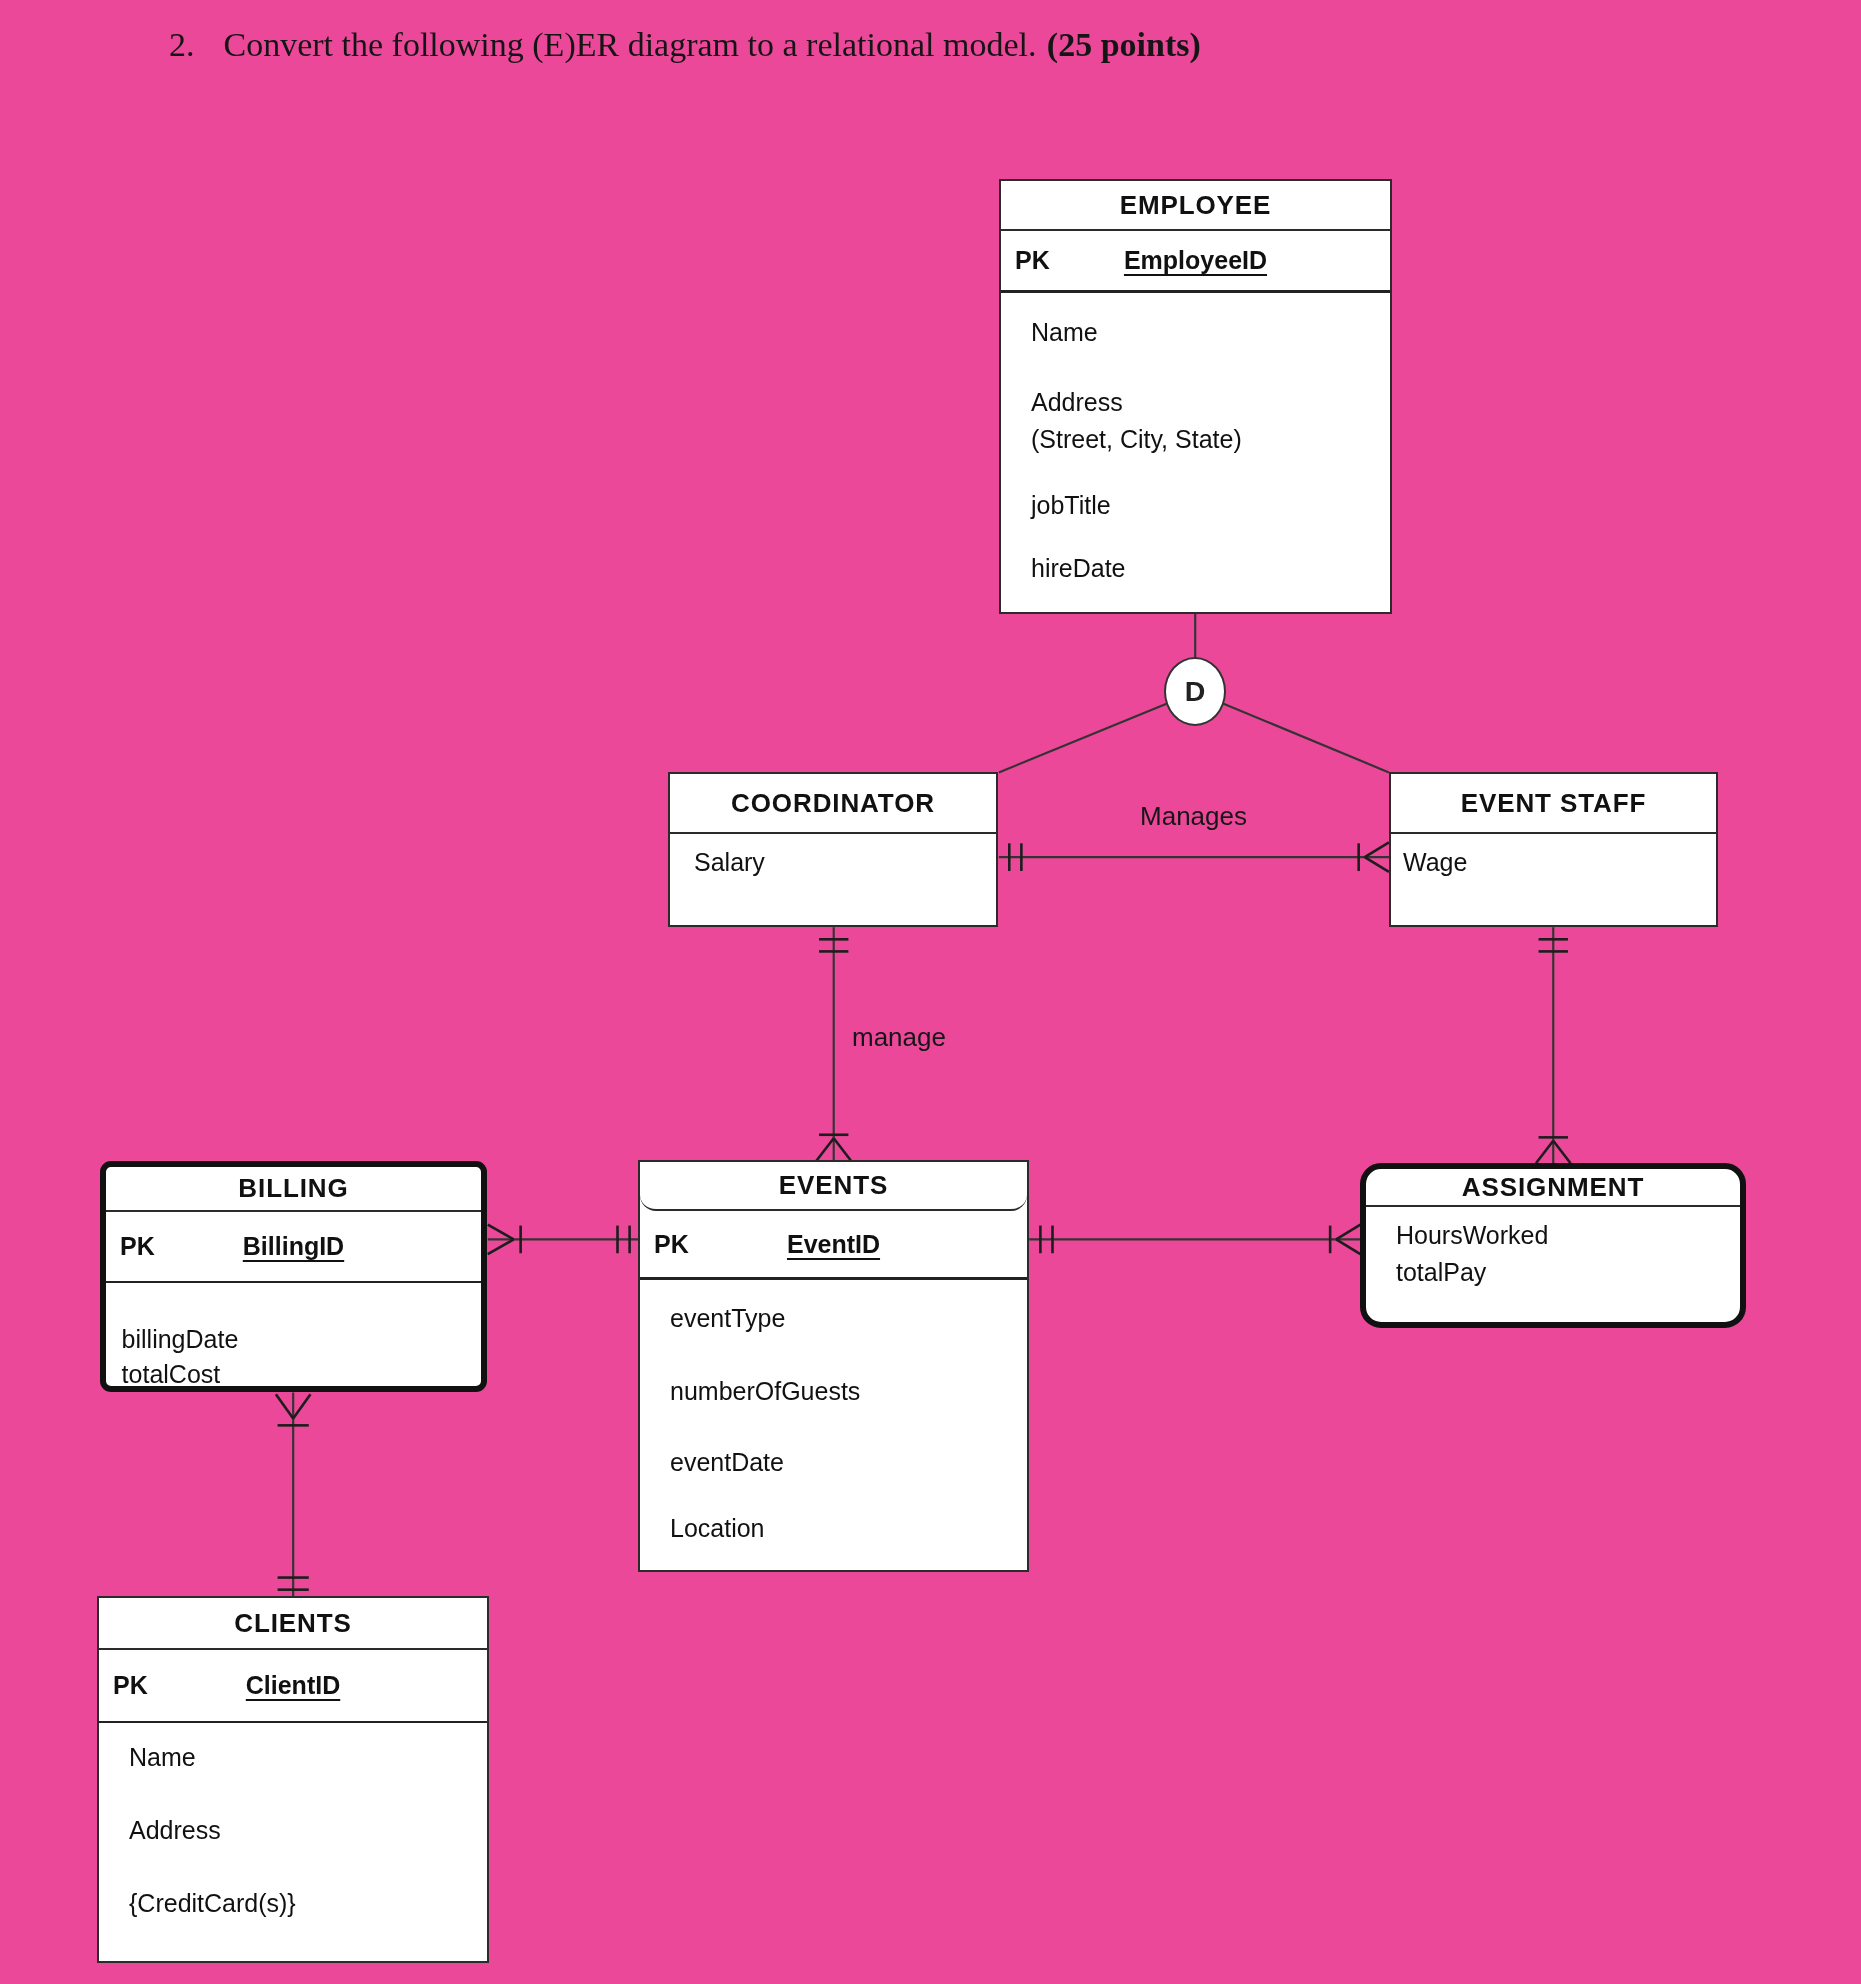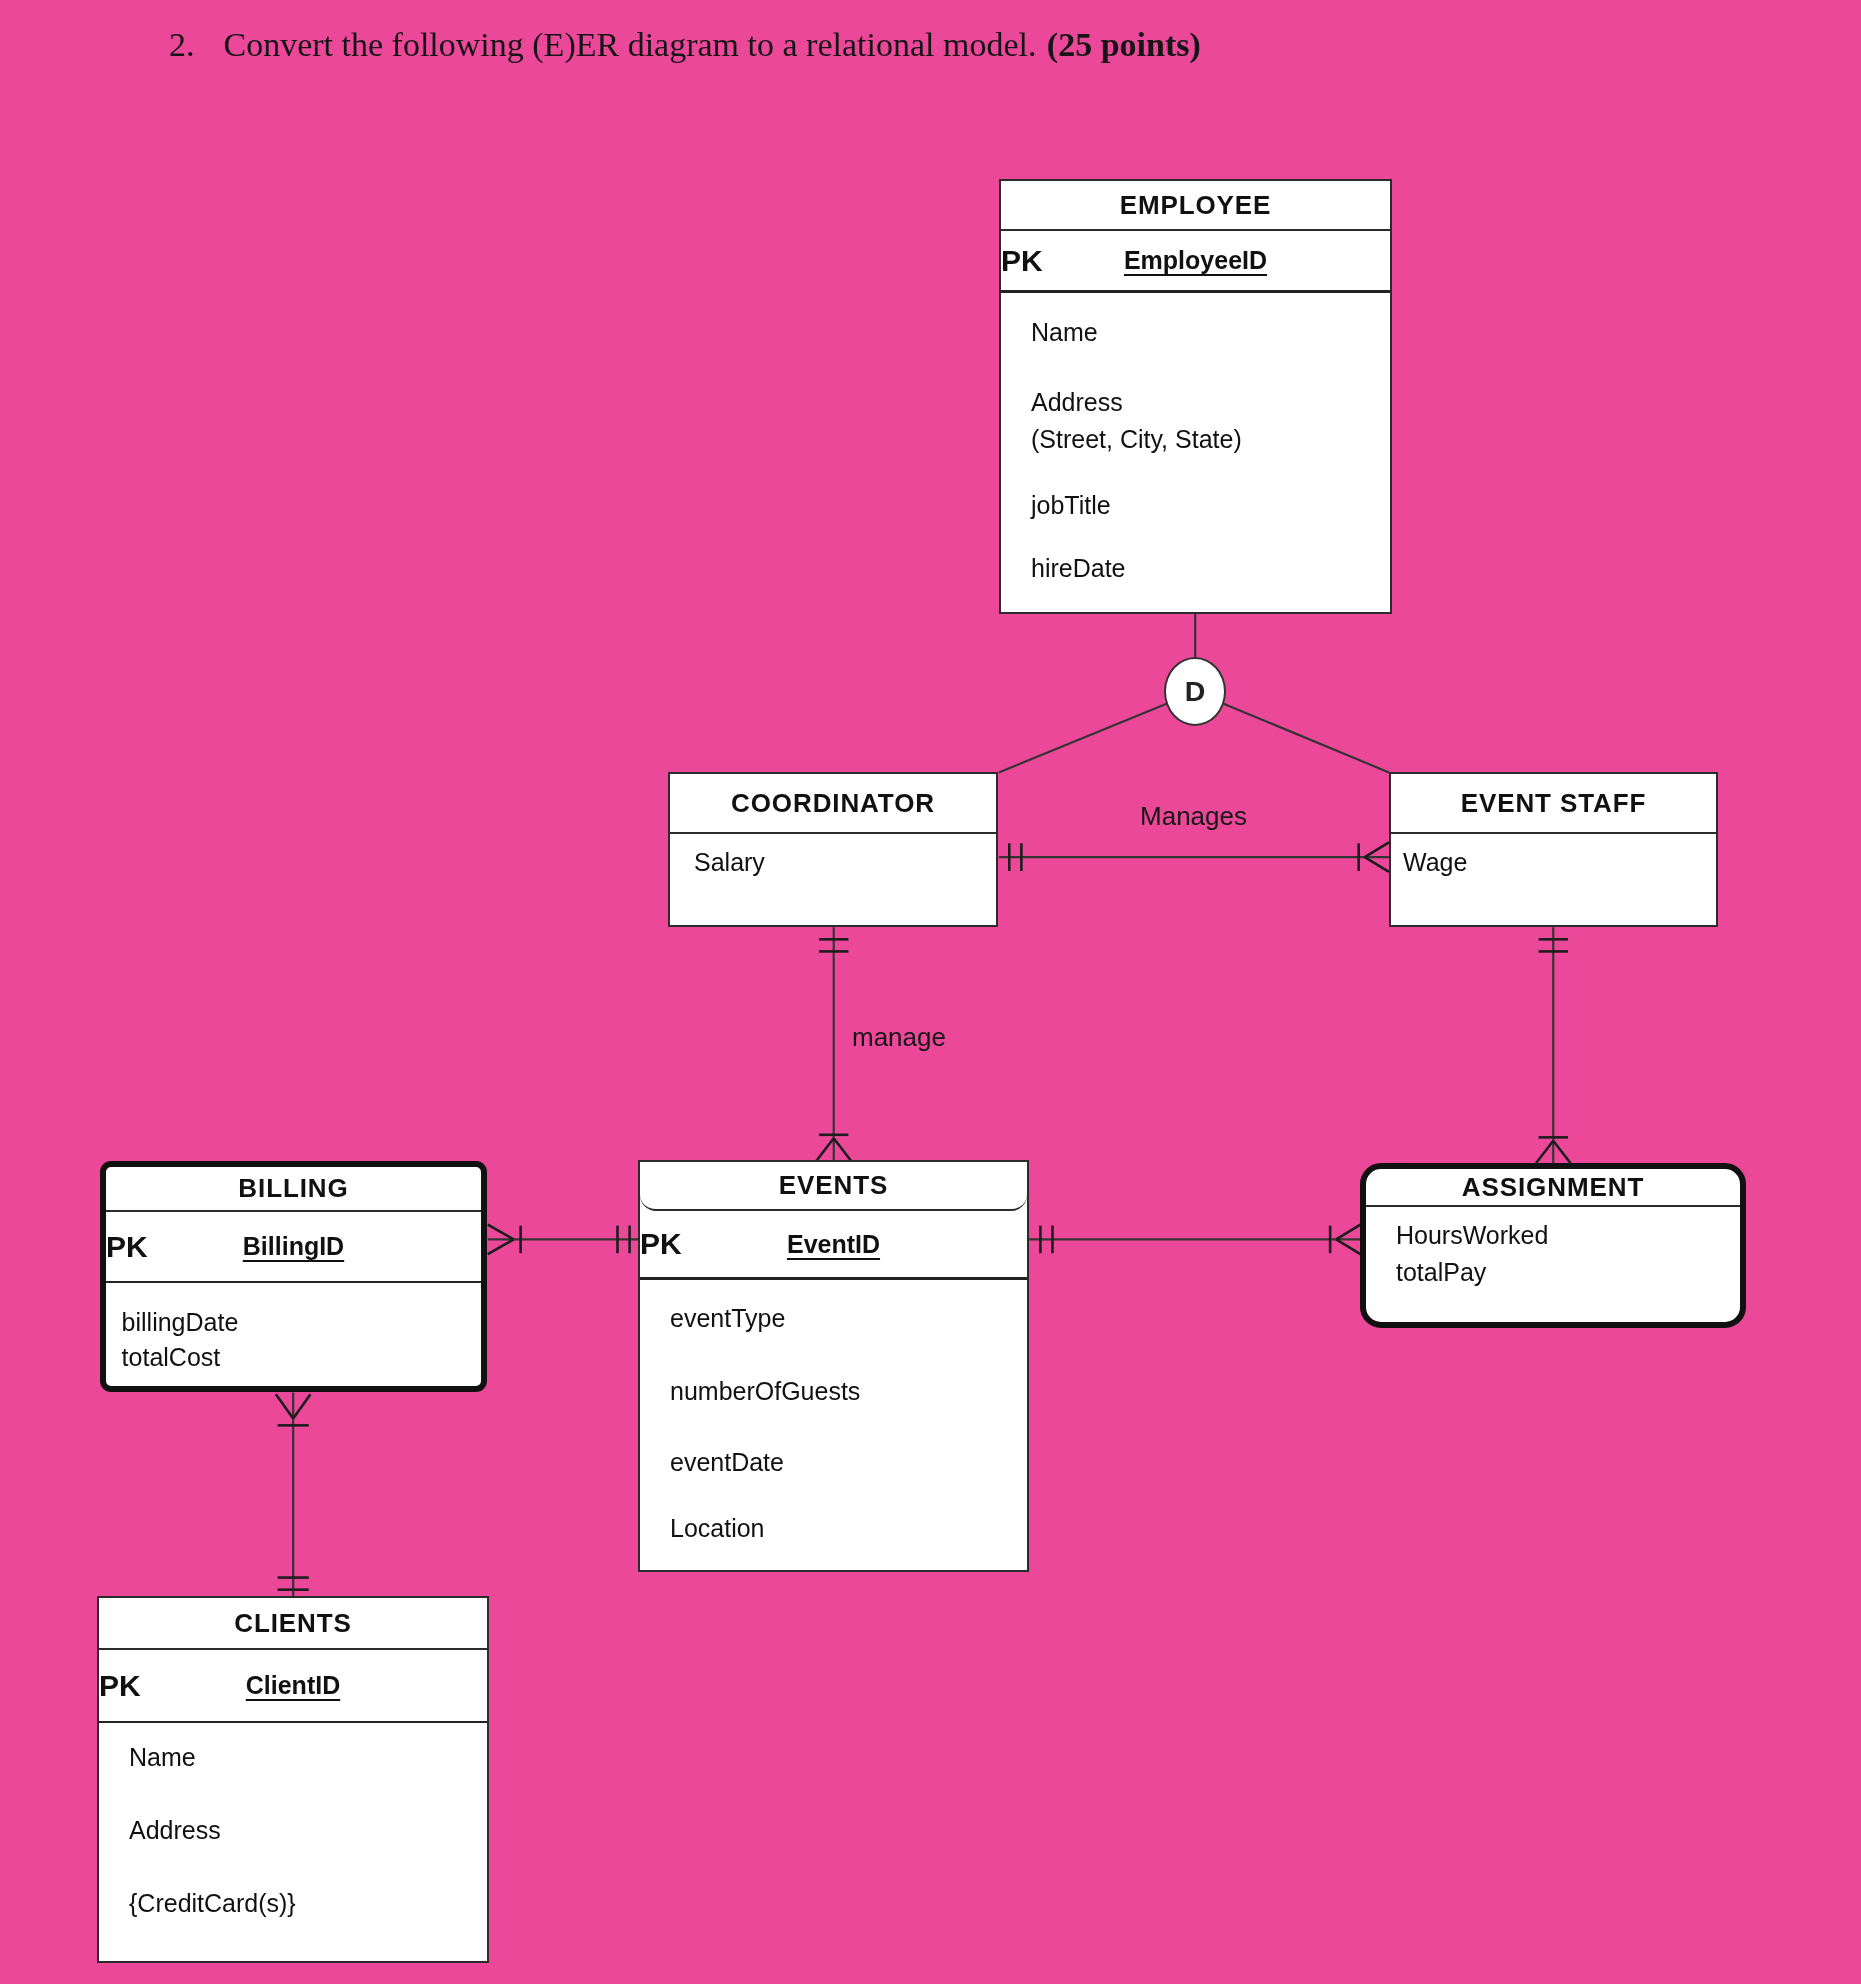--- a/index.html
+++ b/index.html
@@ -12,21 +12,21 @@
   #heading .pts{font-weight:bold;margin-left:10.4px;}
   
   #wires{position:absolute;left:0;top:0;z-index:1;}
   
   .entity{position:absolute;background:#fff;border:2.6px solid #2b2b2b;box-sizing:border-box;z-index:2;}
   .entity.emph{border:6px solid #111;border-radius:24px;}
   .etitle{display:flex;align-items:center;justify-content:center;font-weight:bold;font-size:26px;
           border-bottom:2.6px solid #2b2b2b;box-sizing:border-box;letter-spacing:0.9px;}
   .pkrow{position:relative;display:flex;align-items:center;border-bottom:2.6px solid #222;box-sizing:border-box;}
   .pkrow.thick{border-bottom-width:3.5px;}
-  .pklabel{font-weight:bold;font-size:30px;padding-left:0;z-index:1;}
+  .pklabel{font-weight:bold;font-size:25px;padding-left:14px;z-index:1;}
   .pkattr{position:absolute;left:0;right:0;text-align:center;font-weight:bold;font-size:25px;
           text-decoration:underline;text-underline-offset:5.2px;}
   .attrs{font-size:25px;line-height:31px;padding-left:30px;box-sizing:border-box;}
   .attr{white-space:nowrap;}
   
   .rel-label{position:absolute;font-size:26px;color:#161616;z-index:3;white-space:nowrap;}
   
   #disjoint{position:absolute;left:1164px;top:657px;width:62px;height:69px;border:2.6px solid #333;
             border-radius:50%;background:#fff;z-index:3;display:flex;align-items:center;justify-content:center;
             font-size:28.5px;font-weight:bold;color:#222;box-sizing:border-box;}
@@ -167,21 +167,21 @@
       <div class="attr">Wage</div>
     </div>
   </div>
 
   <div class="entity emph" style="left:100px;top:1161px;width:387px;height:231px;border-radius:11px;">
     <div class="etitle" style="height:45px;border-bottom-width:2.6px;">BILLING</div>
     <div class="pkrow" style="height:71px;">
       <span class="pklabel">PK</span>
       <span class="pkattr">BillingID</span>
     </div>
-    <div class="attrs" style="padding-top:22px;padding-left:15.6px;line-height:35px;">
+    <div class="attrs" style="padding-top:39px;padding-left:15.6px;line-height:35px;">
       <div class="attr">billingDate</div>
       <div class="attr">totalCost</div>
     </div>
   </div>
 
   <div class="entity" style="left:638px;top:1160px;width:391px;height:412px;">
     <div class="etitle" style="height:49px;border-radius:16px;">EVENTS</div>
     <div class="pkrow thick" style="height:69px;">
       <span class="pklabel">PK</span>
       <span class="pkattr">EventID</span>

